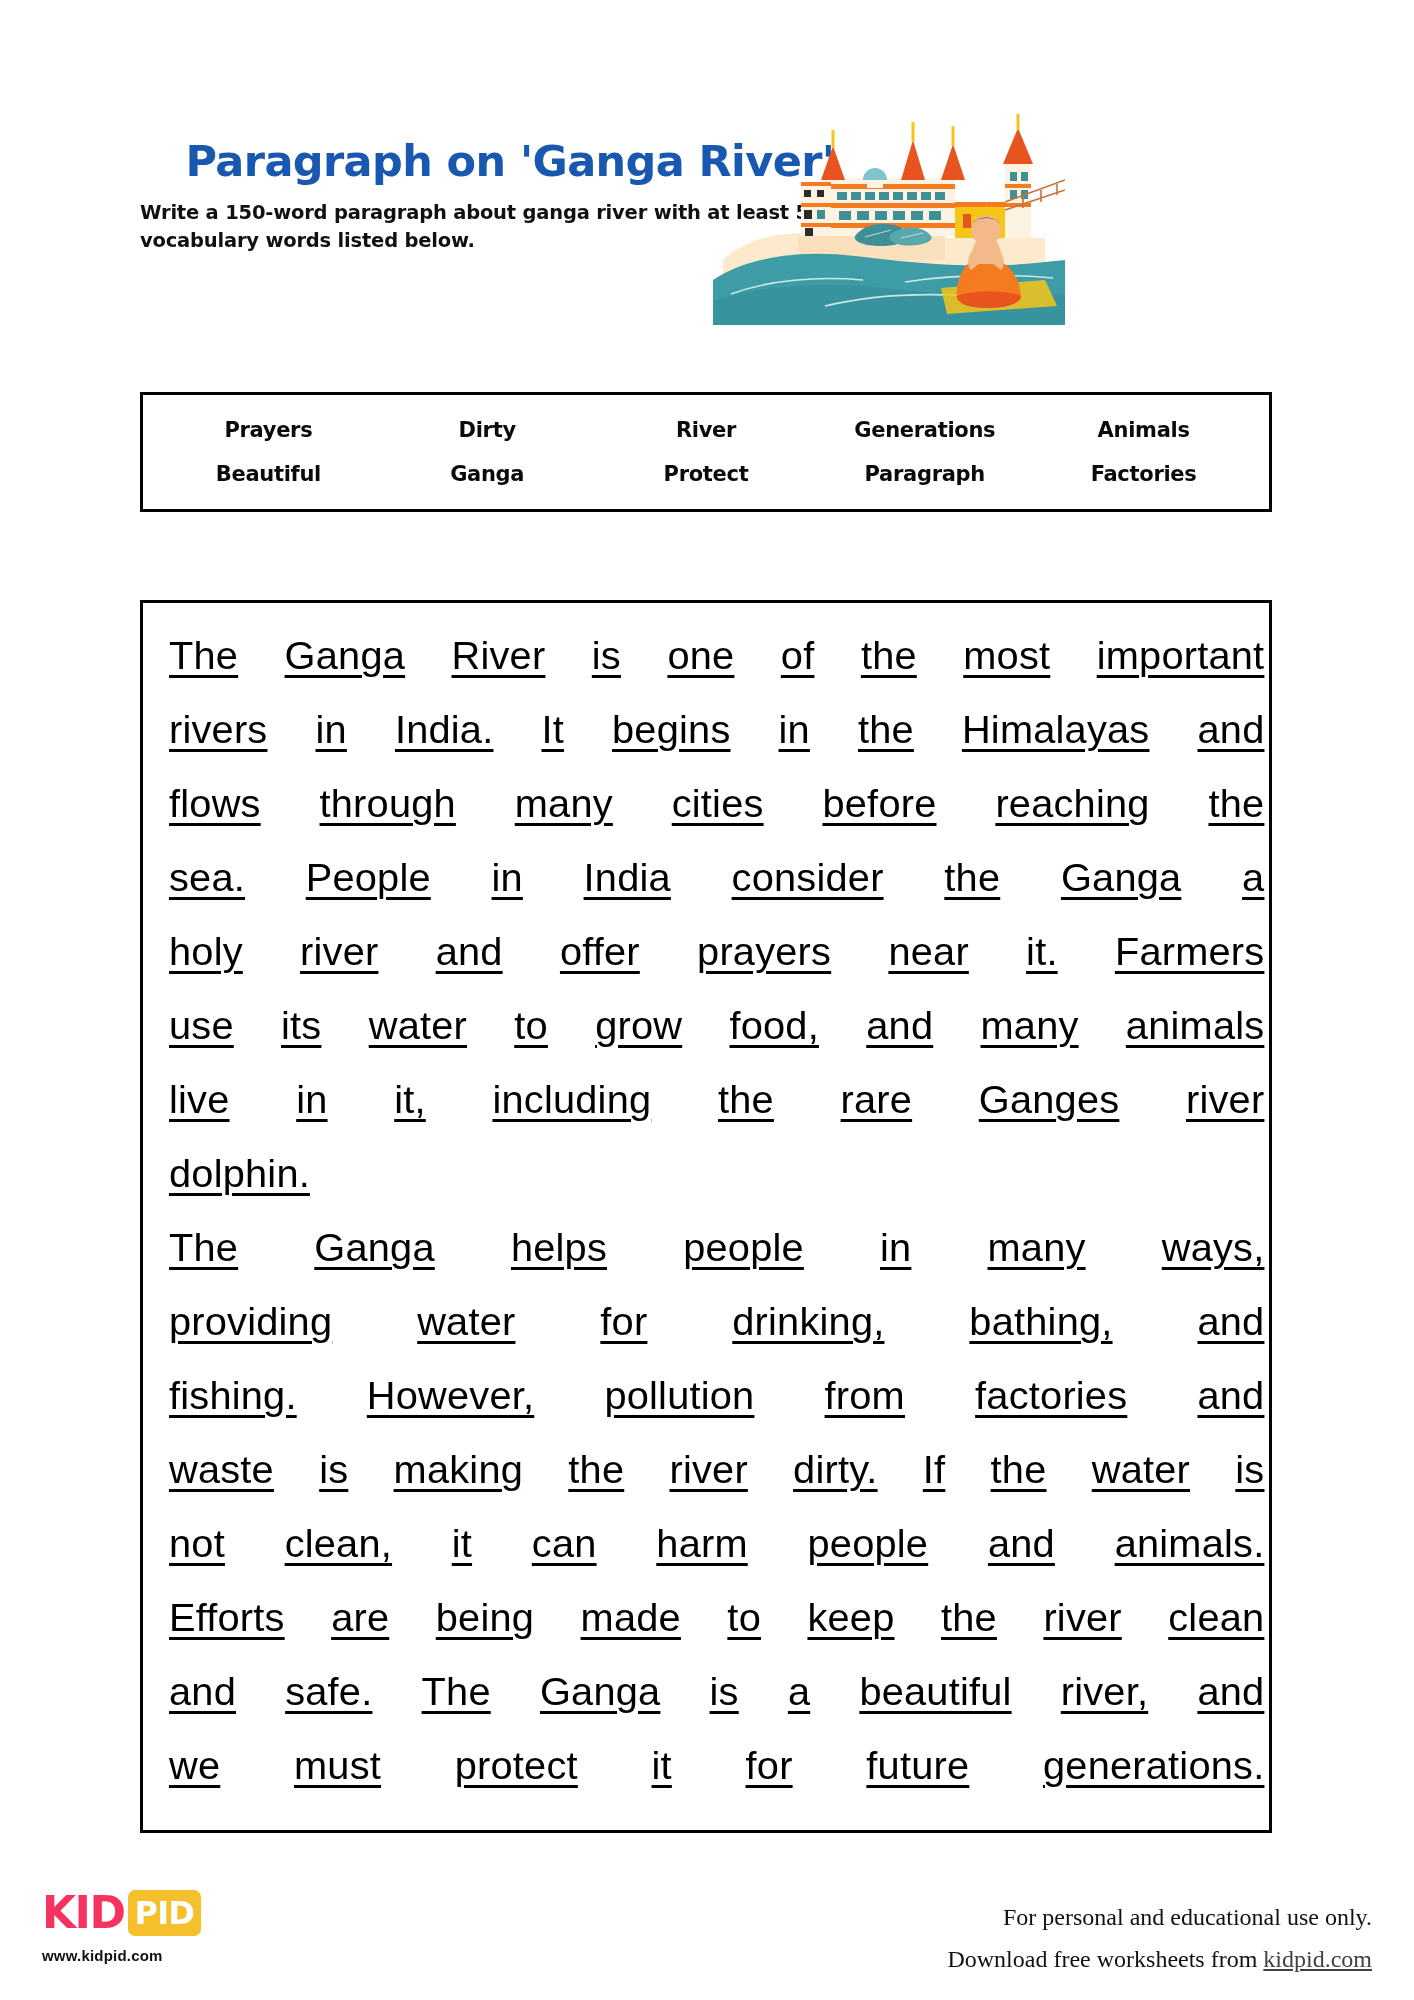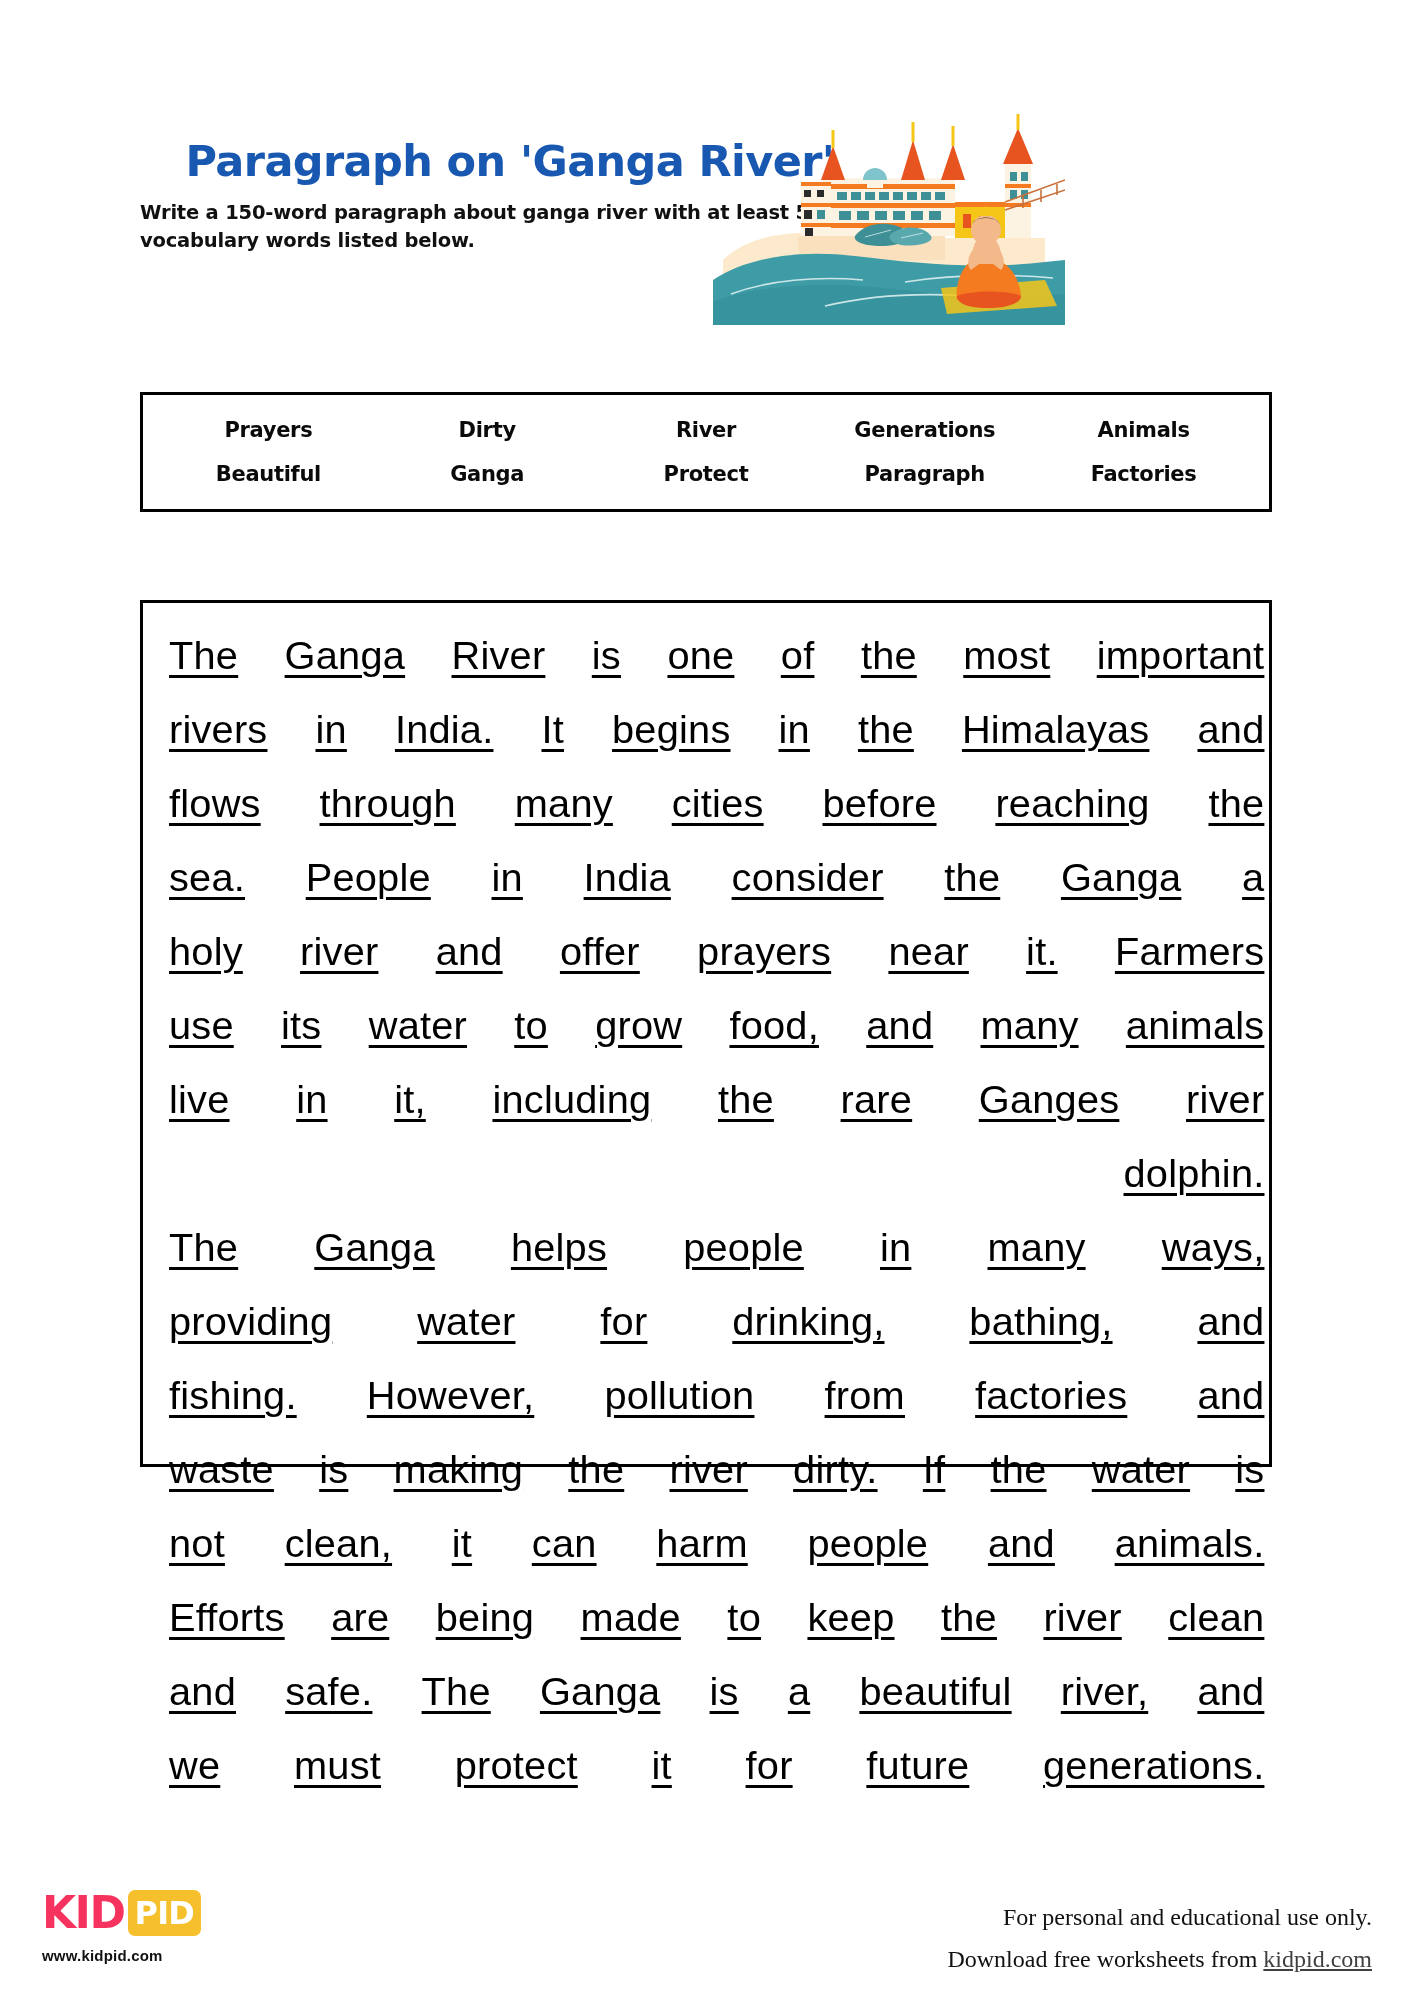--- a/index.html
+++ b/index.html
@@ -99,25 +99,24 @@
     color: #0a0a0a;
     white-space: nowrap;
   }
 
   
   .answer-box {
     position: absolute;
     left: 140px;
     top: 600px;
     width: 1132px;
-    height: 867px;
+    height: 1233px;
     border: 3px solid #000000;
     box-sizing: border-box;
     padding: 16px 26px 8px 26px;
-    text-align: right;
   }
   .answer-line {
     font-family: "Liberation Sans", sans-serif;
     font-weight: 300;
     font-size: 39px;
     line-height: 74px;
     height: 74px;
     color: #000000;
     white-space: nowrap;
     letter-spacing: 0.2px;

